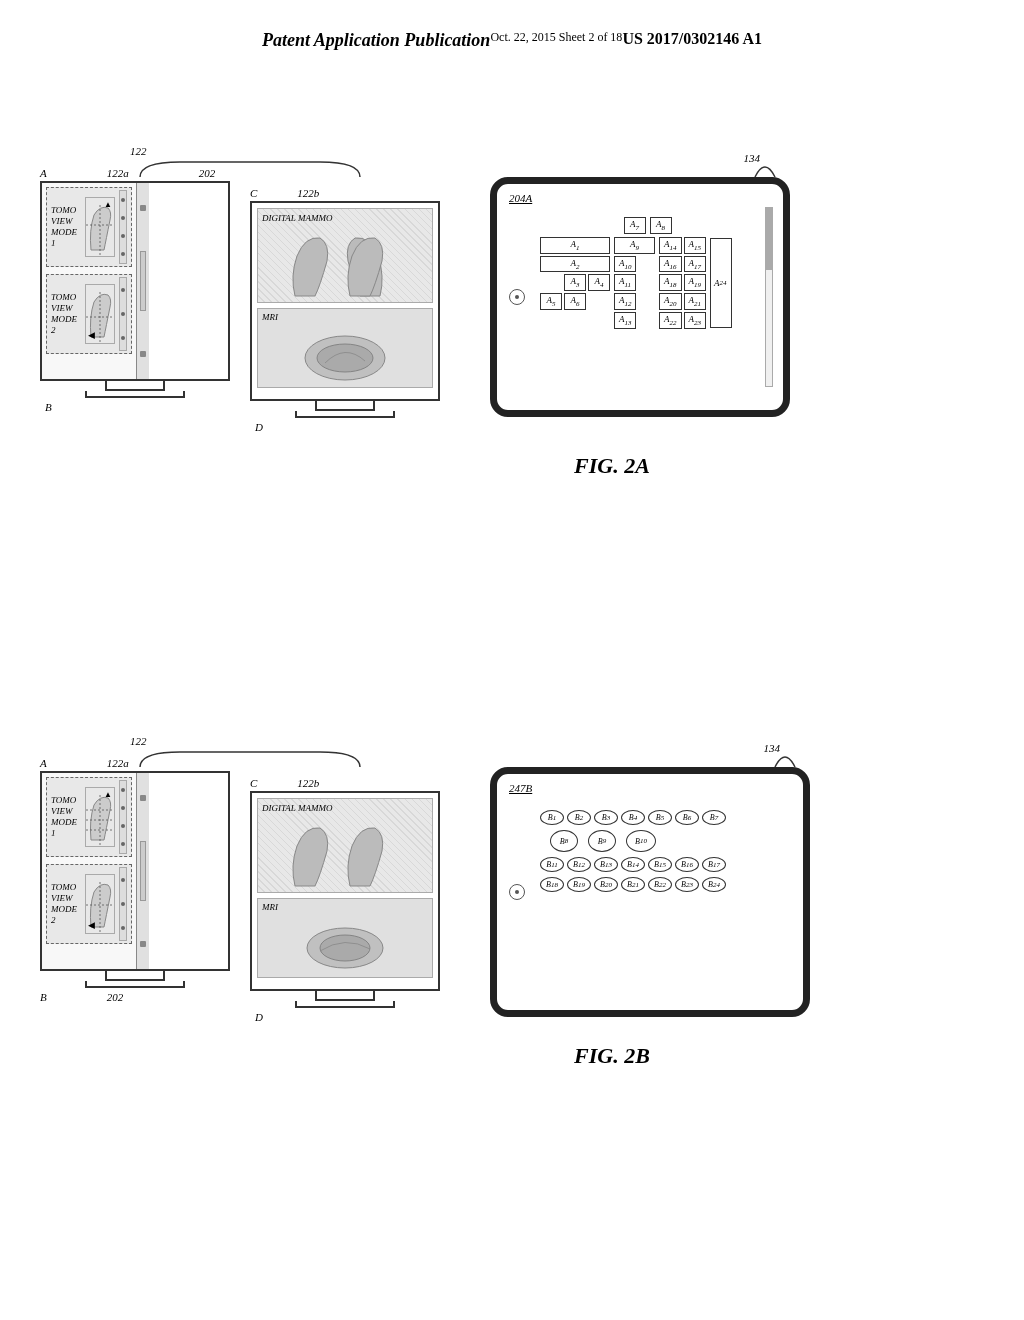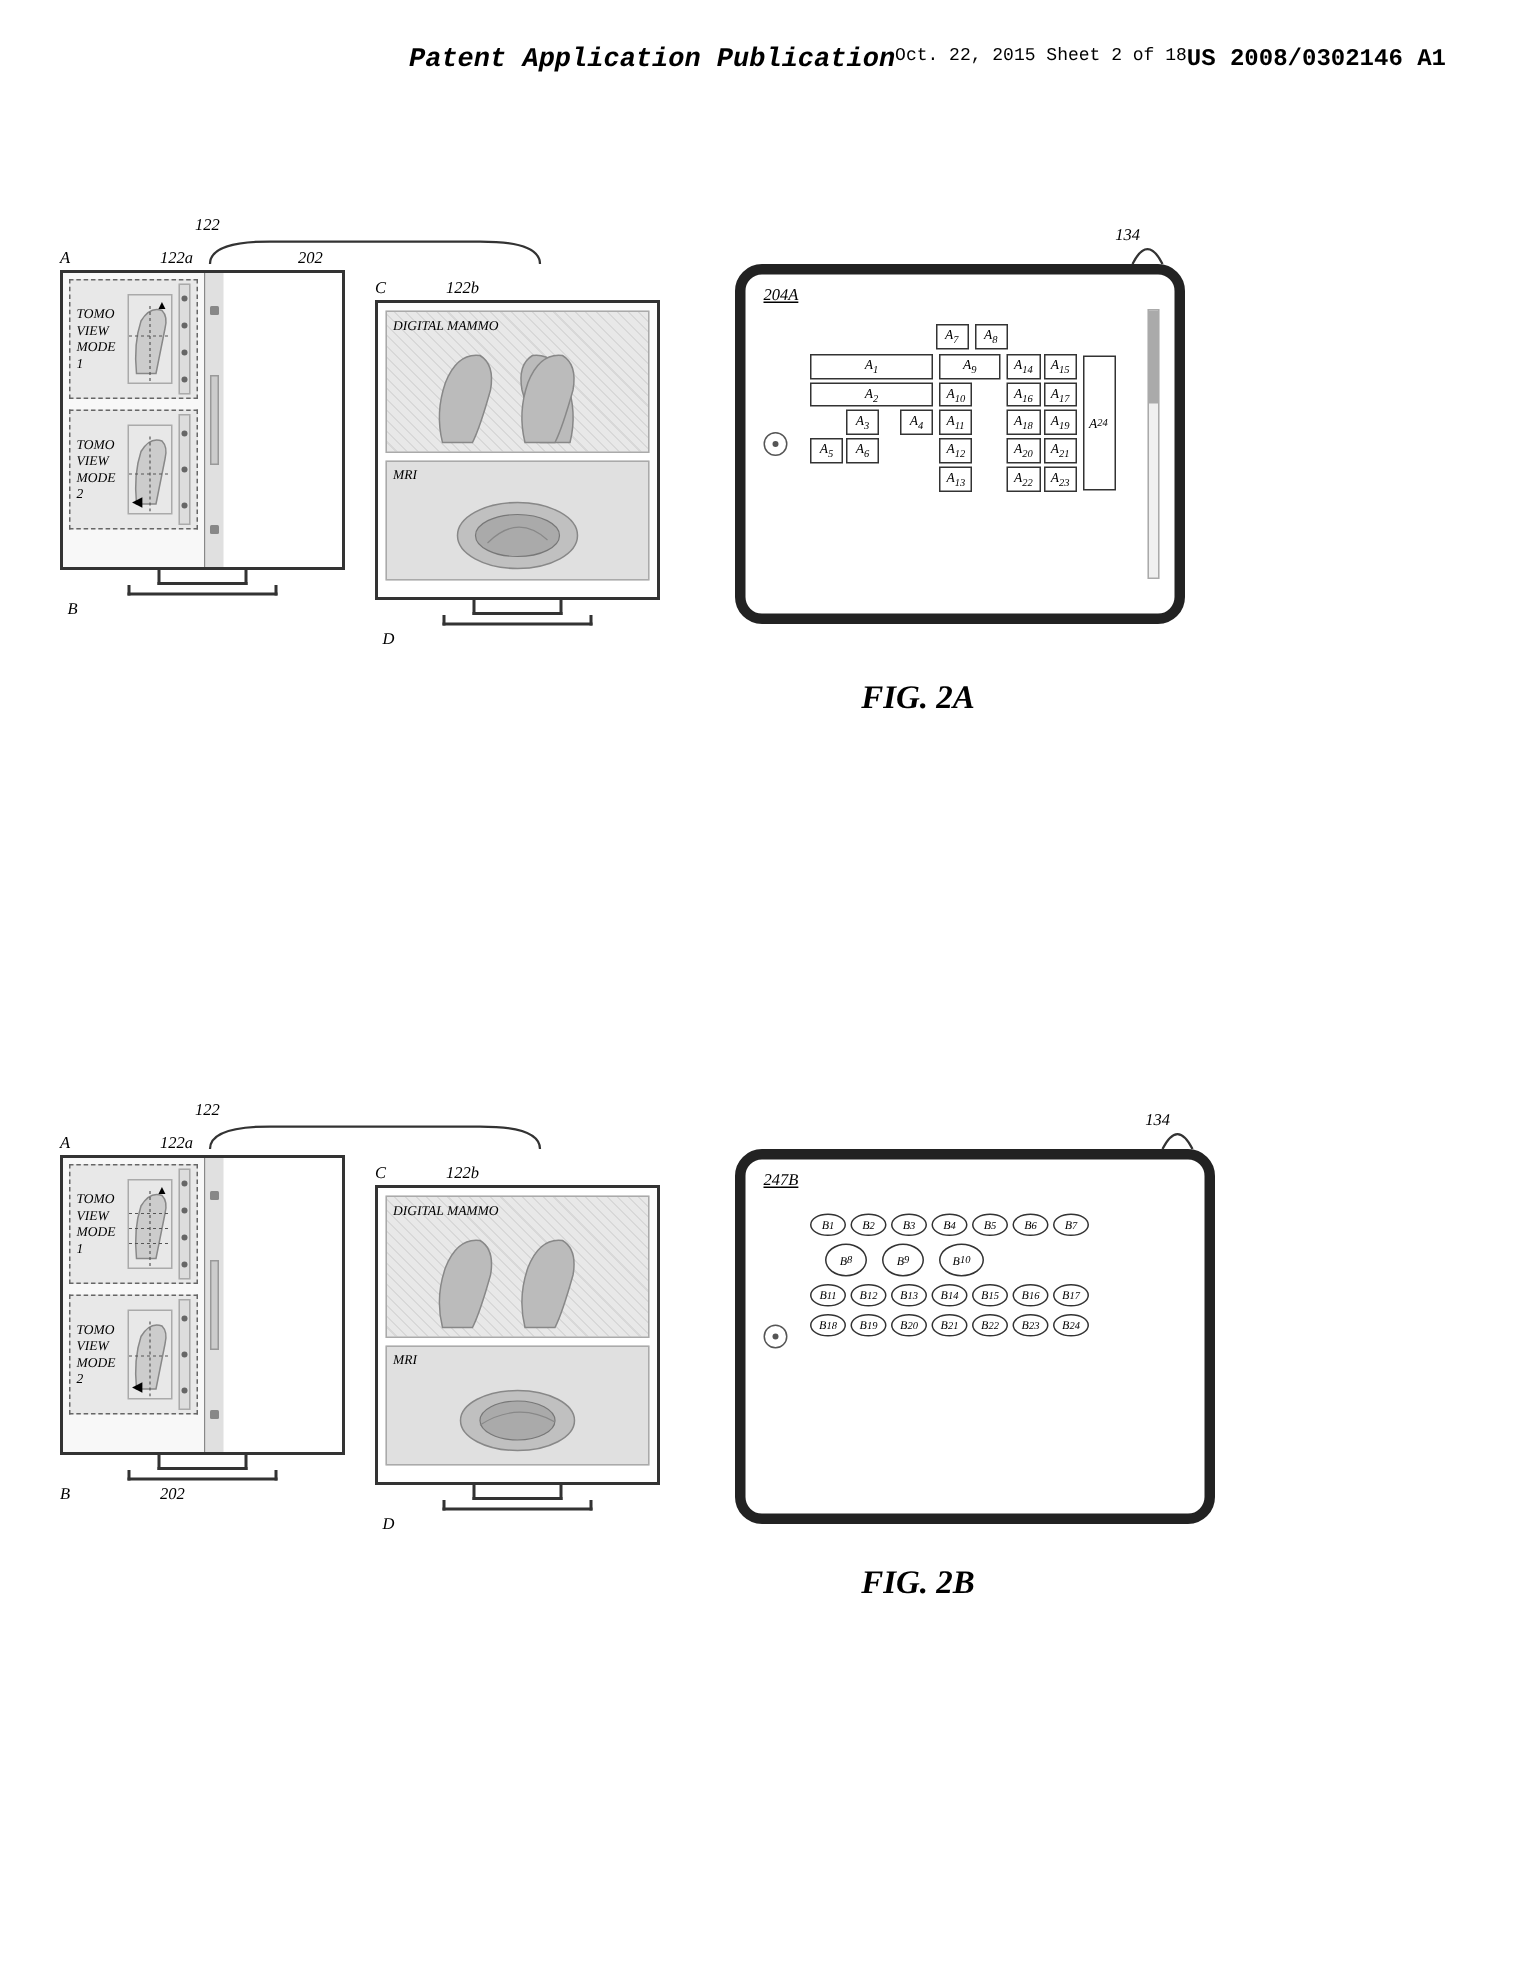--- a/index.html
+++ b/index.html
@@ -8,24 +8,23 @@
       height: 1320px;
       background: #fff;
       font-family: 'Times New Roman', Times, serif;
       position: relative;
       overflow: hidden;
     }
 
     
     .header {
       display: flex;
-      justify-content: flex-end;
+      justify-content: center;
       align-items: flex-start;
       padding: 30px 60px 0 60px;
-      font-family: Liberation Mono, monospace;
     }
     .header-left {
       font-size: 18px;
       font-weight: bold;
       font-style: italic;
     }
     .header-center {
       font-size: 12px;
       text-align: center;
     }
@@ -95,21 +94,21 @@
     sub, sup {
       font-size: 7px;
     }
   </style>
 </head>
 <body>
 
 <div class="header">
   <div class="header-left">Patent Application Publication</div>
   <div class="header-center">Oct. 22, 2015   Sheet 2 of 18</div>
-  <div class="header-right">US 2008/0302146 A1</div>
+  <div class="header-right">US 2017/0302146 A1</div>
 </div>
 
 <div class="content">
 
   <div style="position:absolute; top:90px; left:40px; right:40px;">
 
     
     <div style="position:relative; display:inline-block; left:90px; top:0;">
       <span class="ref-num">122</span>
       
@@ -246,21 +245,21 @@
               <div class="grid-cell">A<sub>8</sub></div>
             </div>
 
             <div style="display:flex; gap:4px;">
 
               <div style="display:flex; flex-direction:column; gap:2px;">
                 <div style="display:flex; gap:2px;flex-direction:column;">
                   <div class="grid-cell">A<sub>1</sub></div>
                   <div class="grid-cell">A<sub>2</sub></div>
                 </div>
-                <div style="display:flex; gap:14px;padding-left:24px;">
+                <div style="display:flex; gap:2px;padding-left:24px;">
                   <div class="grid-cell">A<sub>3</sub></div>
                   <div class="grid-cell">A<sub>4</sub></div>
                 </div>
                 <div style="display:flex; gap:2px;">
                   <div class="grid-cell">A<sub>5</sub></div>
                   <div class="grid-cell">A<sub>6</sub></div>
                 </div>
               </div>
 
               <div style="display:flex; flex-direction:column; gap:2px;">

